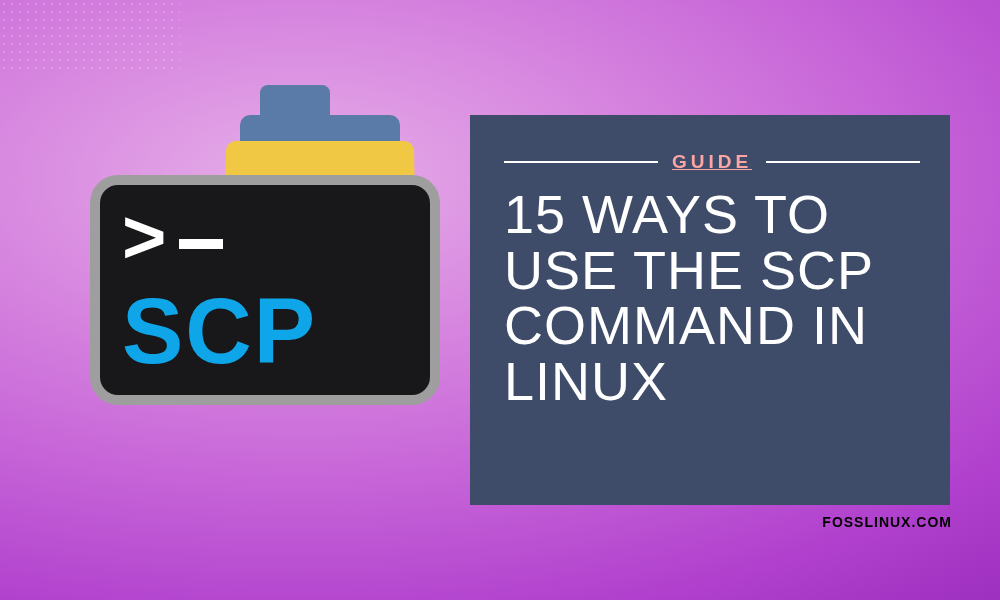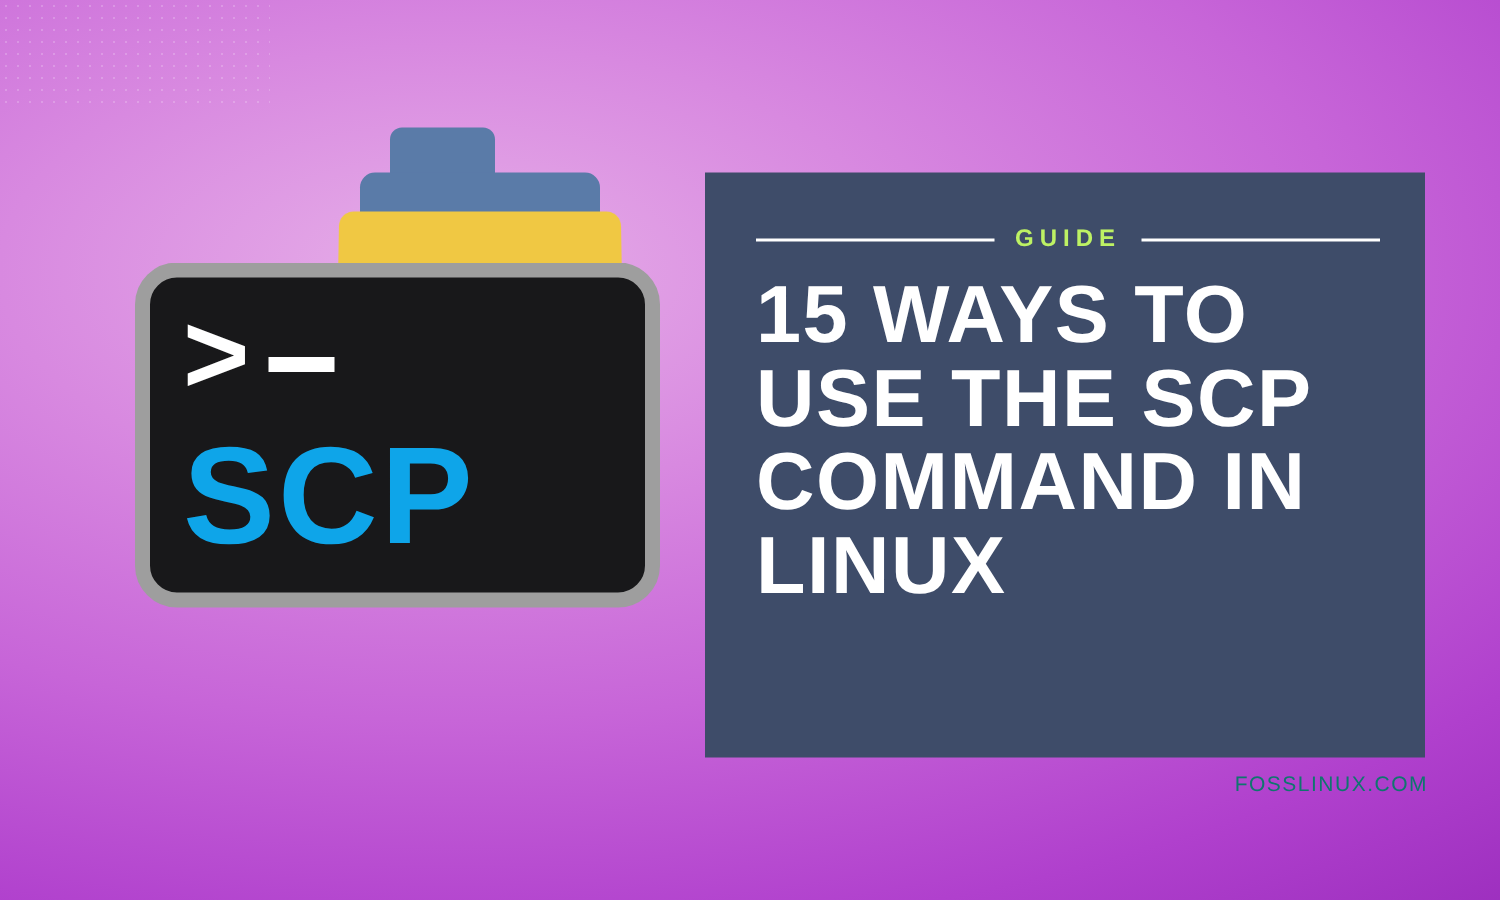--- a/index.html
+++ b/index.html
@@ -101,44 +101,45 @@
       padding: 36px 30px 28px 34px;
     }
     .guide-row {
       display: flex;
       align-items: center;
       justify-content: center;
       gap: 14px;
       margin-bottom: 14px;
     }
     .guide-label {
-      color: #bef264;
-      font-size: 16px;
+      color: #fca5a5;
+      font-size: 19px;
       font-weight: 700;
       letter-spacing: 4px;
+      text-decoration: underline;
     }
     .hr-line {
       flex: 1;
       height: 2px;
       background: #fff;
     }
     .headline {
       color: #fff;
       font-size: 54px;
-      font-weight: 700;
+      font-weight: 400;
       line-height: 1.03;
       letter-spacing: 1px;
     }
     .site {
       position: absolute;
       right: 48px;
       bottom: 70px;
-      color: #0f766e;
+      color: #000000;
       font-size: 14px;
-      font-weight: 400;
+      font-weight: 700;
       letter-spacing: 1px;
     }
   </style>
 </head>
 <body>
 
 <div class="bg"></div>
 <div class="dots"></div>
 
 <div class="terminal-wrap">

